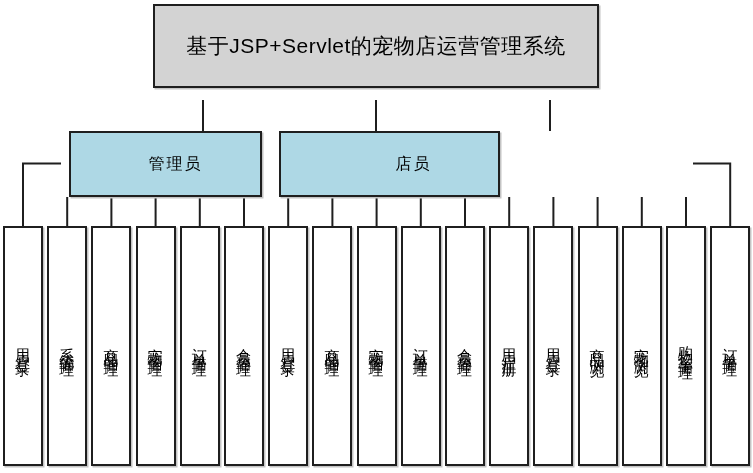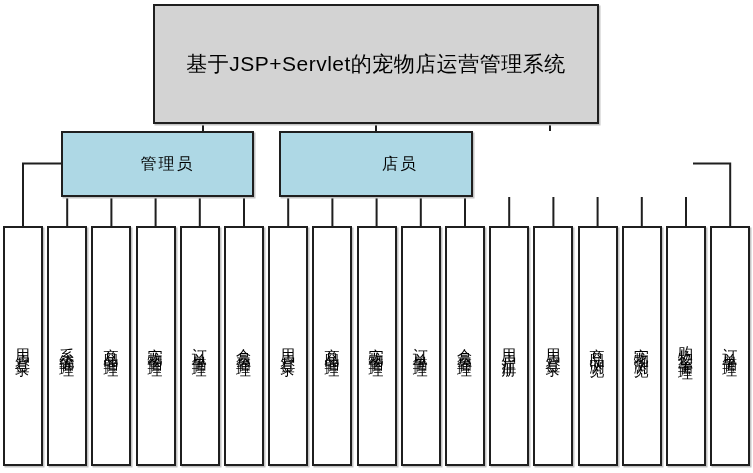--- a/index.html
+++ b/index.html
@@ -16,35 +16,35 @@
     box-sizing: border-box;
     border: 2px solid #1f1f1f;
     display: flex;
     align-items: center;
     justify-content: center;
     box-shadow: 1.5px 1.5px 0 0 #c4c4c4;
     color: #000000;
   }
   .root-box {
     left: 153px; top: 4px;
-    width: 446px; height: 120px;
+    width: 446px; height: 84px;
     background: #d3d3d3;
     font-size: 21px;
     letter-spacing: 0.5px;
     text-align: center;
   }
   .branch-box {
     top: 131px;
     height: 66px;
     background: #aed8e5;
     font-size: 16px;
     letter-spacing: 2px;
   }
-  .branch-admin    { left: 61px;  width: 193px; padding-left: 20px; }
-  .branch-clerk    { left: 279px; width: 194px; padding-left: 48px; }
+  .branch-admin    { left: 69px;  width: 193px; padding-left: 20px; }
+  .branch-clerk    { left: 279px; width: 221px; padding-left: 48px; }
   .branch-customer { left: 500px; width: 193px; }
   .leaf-box {
     top: 226px;
     width: 40px;
     height: 240px;
     background: #ffffff;
   }
   .leaf-box .vtext {
     writing-mode: vertical-rl;
     text-orientation: upright;

